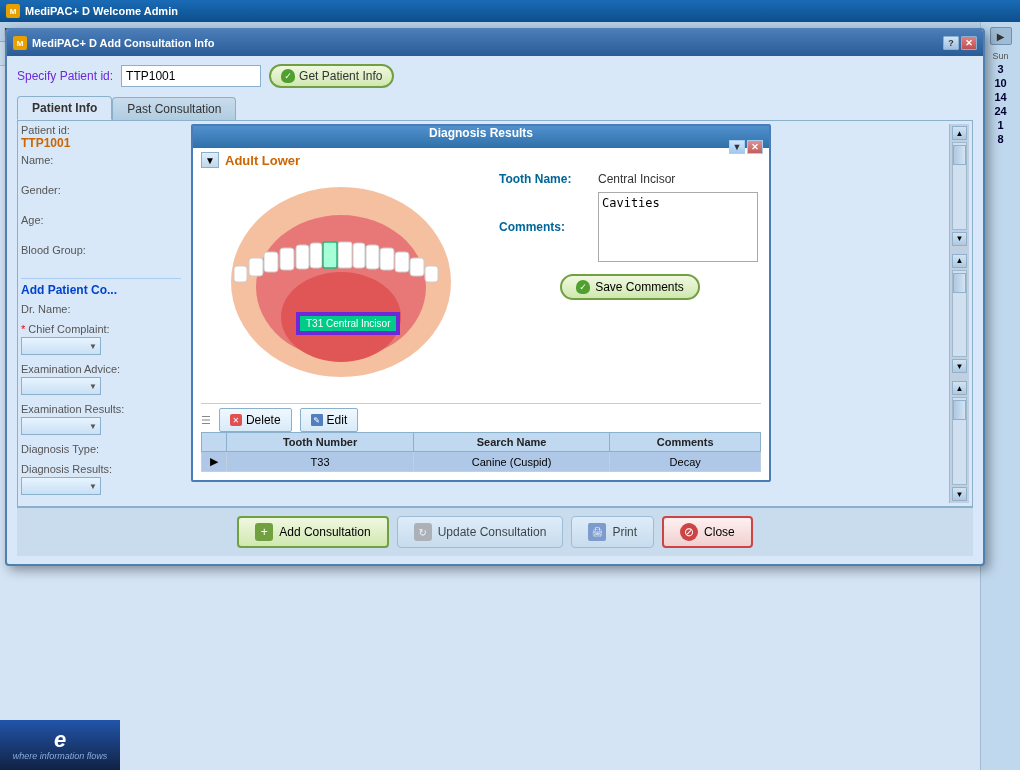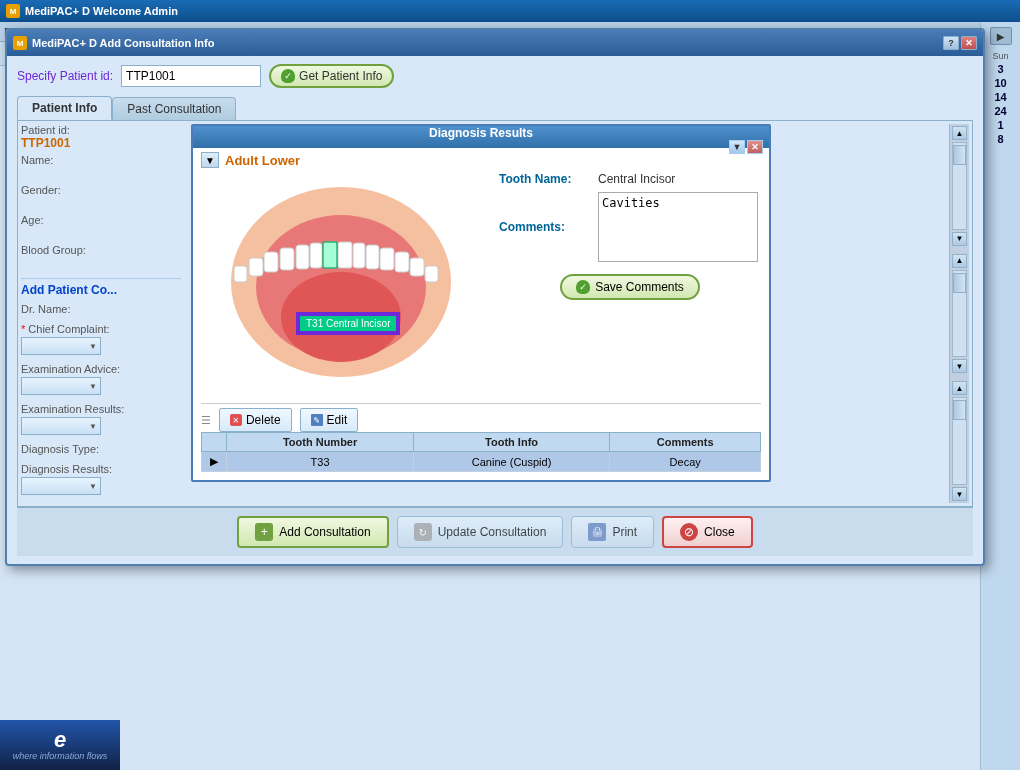--- a/index.html
+++ b/index.html
@@ -843,21 +843,21 @@
                 <div class="edit-icon-sm">✎</div>
                 <span>Edit</span>
               </button>
             </div>
 
             <table class="diag-table">
               <thead>
                 <tr>
                   <th style="width:12px;"></th>
                   <th>Tooth Number</th>
-                  <th>Tooth Info</th>
+                  <th>Search Name</th>
                   <th>Comments</th>
                 </tr>
               </thead>
               <tbody>
                 <tr class="selected">
                   <td>▶</td>
                   <td>T33</td>
                   <td>Canine (Cuspid)</td>
                   <td>Decay</td>
                 </tr>

